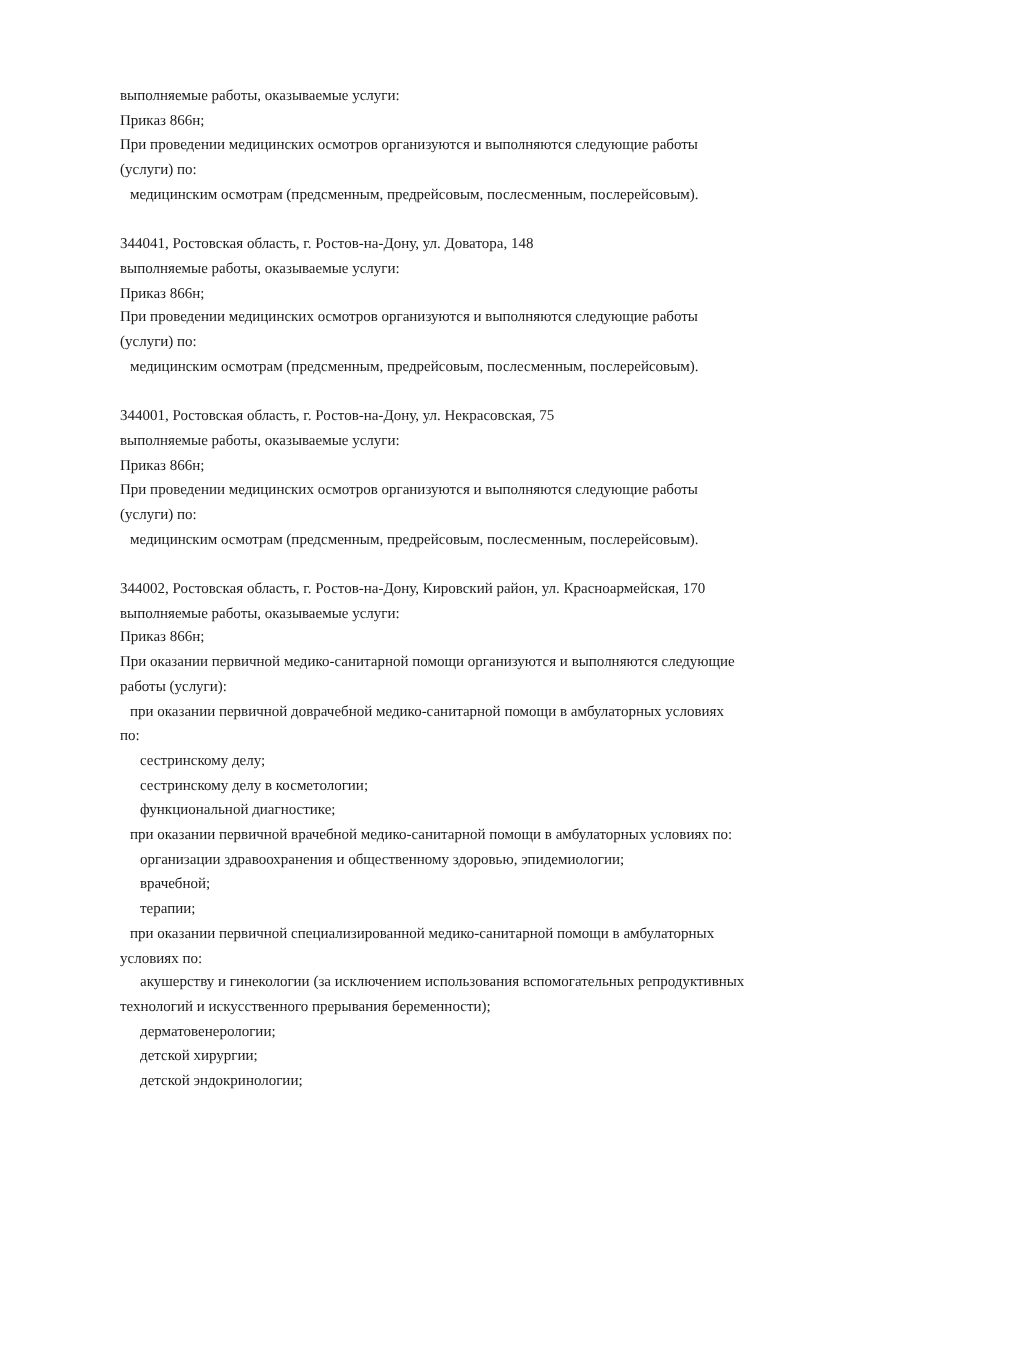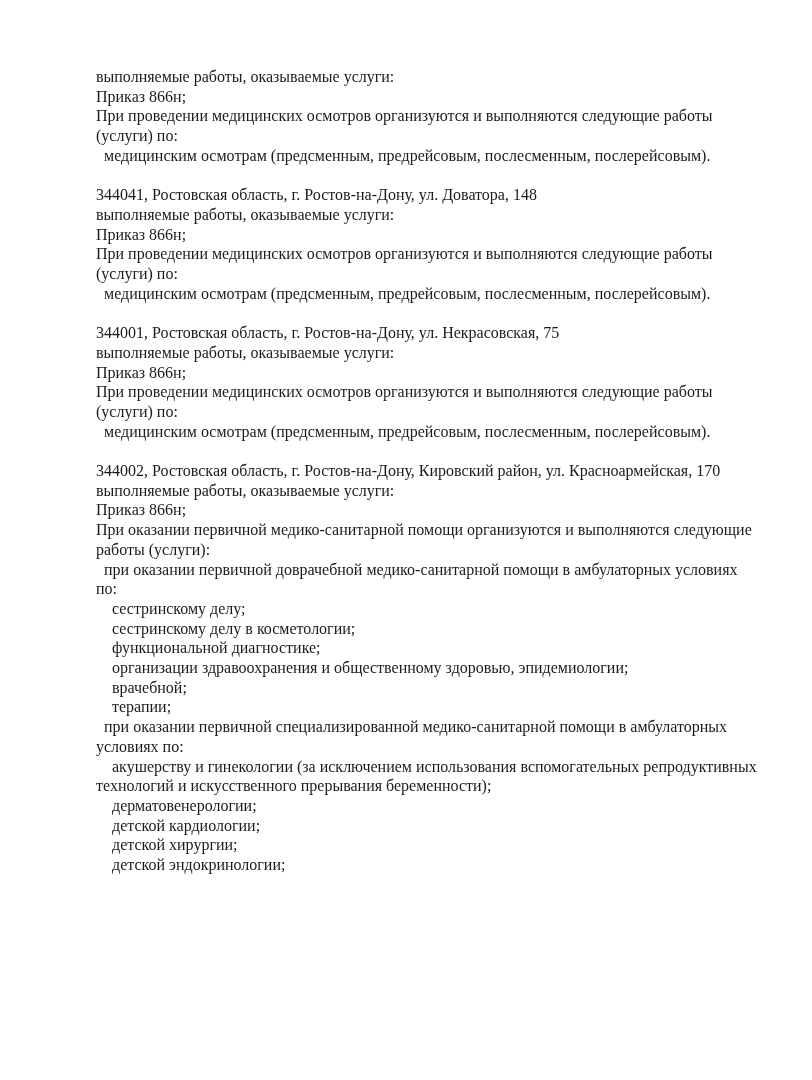--- a/index.html
+++ b/index.html
@@ -16,21 +16,21 @@
   .page {
     position: absolute;
     inset: 0;
   }
   .doc {
     position: absolute;
     left: 96px;
     top: 67px;
     width: 678px;
     font-family: "Liberation Serif", "DejaVu Serif", serif;
-    font-size: 16px;
+    font-size: 12px;
     line-height: 19.7px;
     color: #1b1b1b;
   }
   .block {
     margin-bottom: 19.7px;
   }
   .block:last-child {
     margin-bottom: 0;
   }
   .line {
@@ -72,26 +72,26 @@
         <div class="line indent-0">344002, Ростовская область, г. Ростов-на-Дону, Кировский район, ул. Красноармейская, 170</div>
         <div class="line indent-0">выполняемые работы, оказываемые услуги:</div>
         <div class="line indent-0">Приказ 866н;</div>
         <div class="line indent-0">При оказании первичной медико-санитарной помощи организуются и выполняются следующие</div>
         <div class="line indent-0">работы (услуги):</div>
         <div class="line indent-1">при оказании первичной доврачебной медико-санитарной помощи в амбулаторных условиях</div>
         <div class="line indent-0">по:</div>
         <div class="line indent-2">сестринскому делу;</div>
         <div class="line indent-2">сестринскому делу в косметологии;</div>
         <div class="line indent-2">функциональной диагностике;</div>
+        <div class="line indent-1">при оказании первичной врачебной медико-санитарной помощи в амбулаторных условиях по:</div>
         <div class="line indent-2">организации здравоохранения и общественному здоровью, эпидемиологии;</div>
         <div class="line indent-2">врачебной;</div>
         <div class="line indent-2">терапии;</div>
         <div class="line indent-1">при оказании первичной специализированной медико-санитарной помощи в амбулаторных</div>
         <div class="line indent-0">условиях по:</div>
         <div class="line indent-2">акушерству и гинекологии (за исключением использования вспомогательных репродуктивных</div>
         <div class="line indent-0">технологий и искусственного прерывания беременности);</div>
         <div class="line indent-2">дерматовенерологии;</div>
-        <div class="line indent-2">детской кардиологии;</div>
         <div class="line indent-2">детской хирургии;</div>
         <div class="line indent-2">детской эндокринологии;</div>
       </div>
     </div>
 </div>
 
 </body></html>

